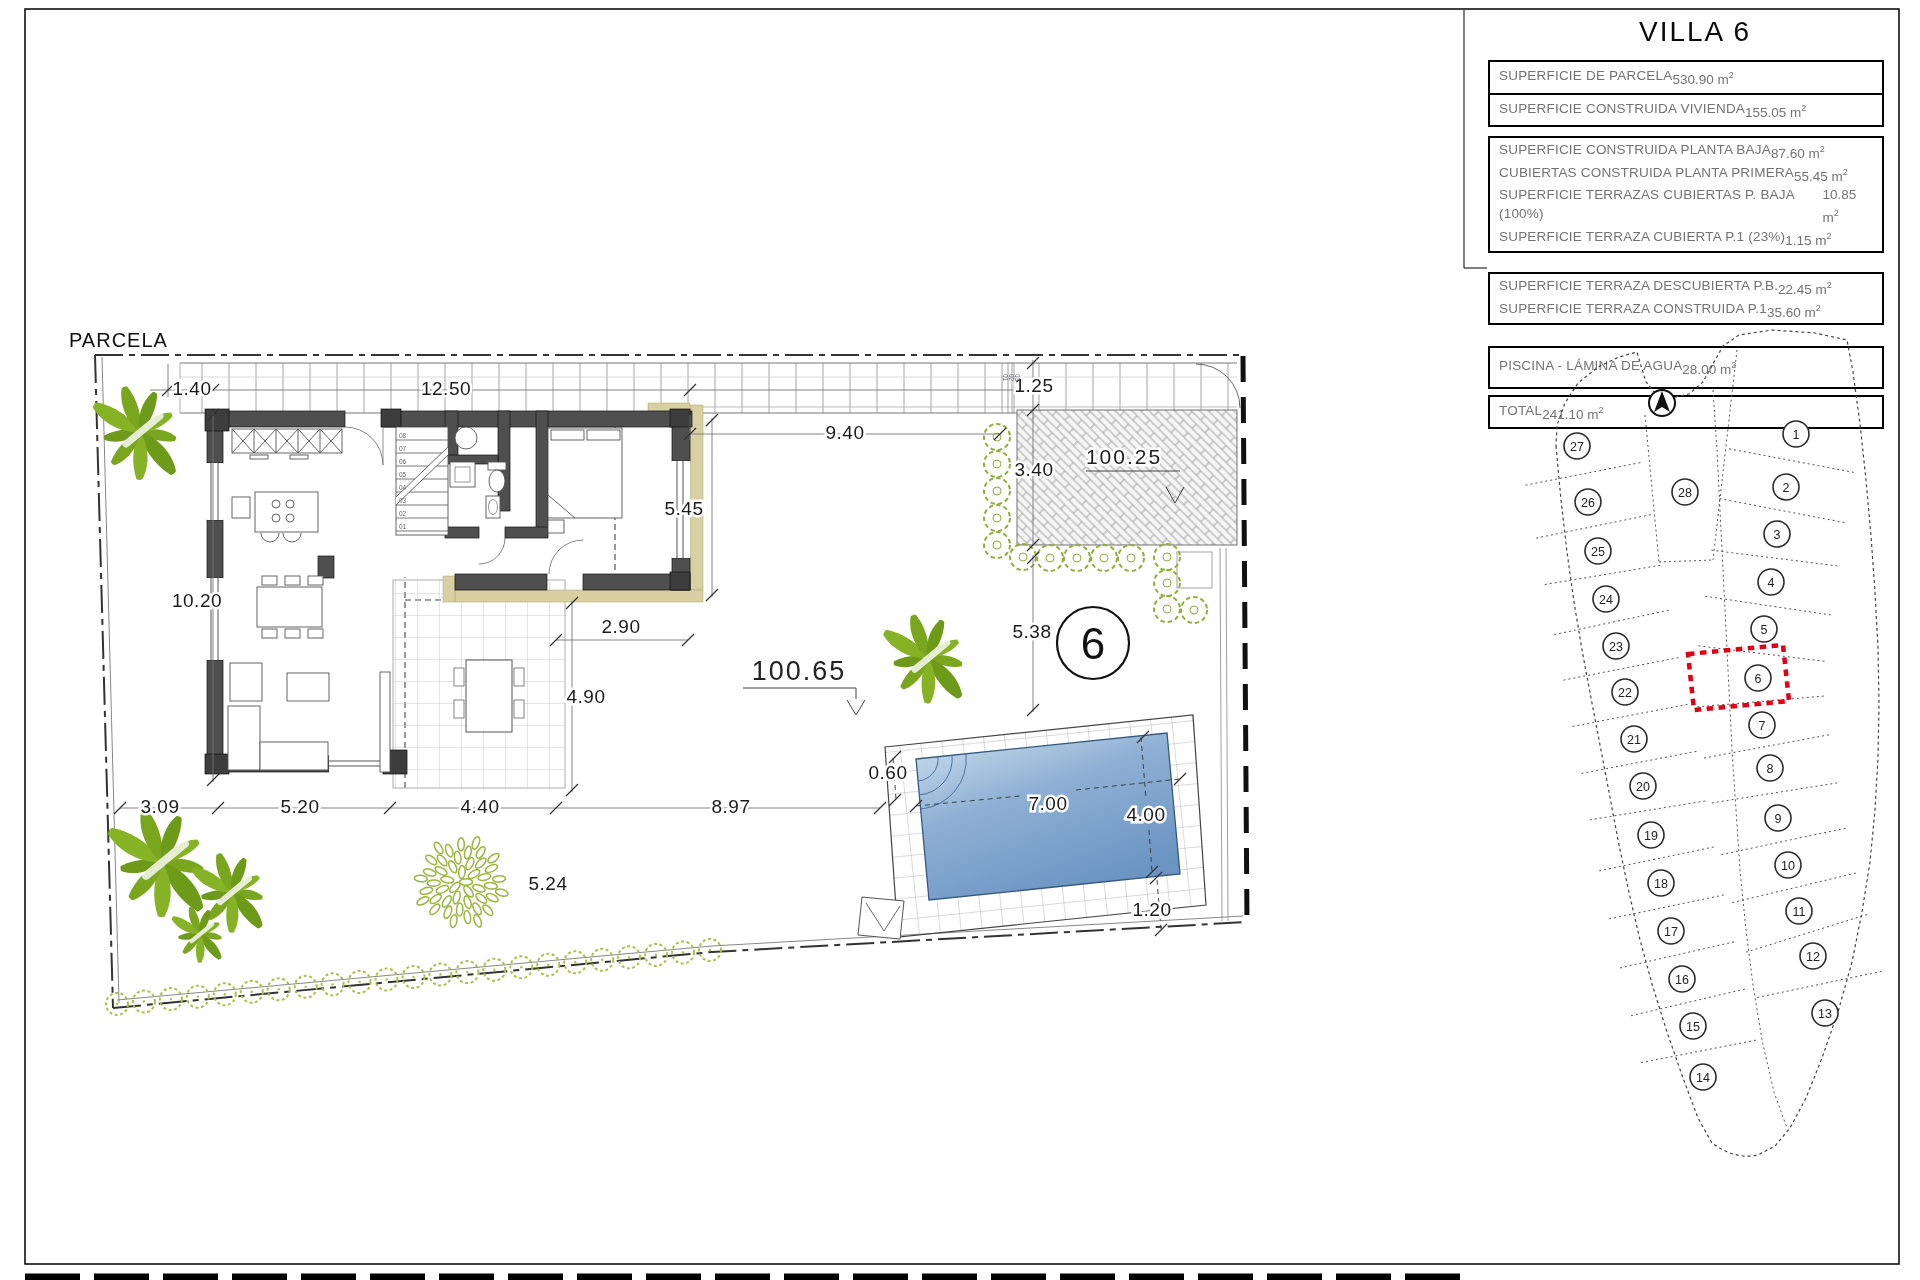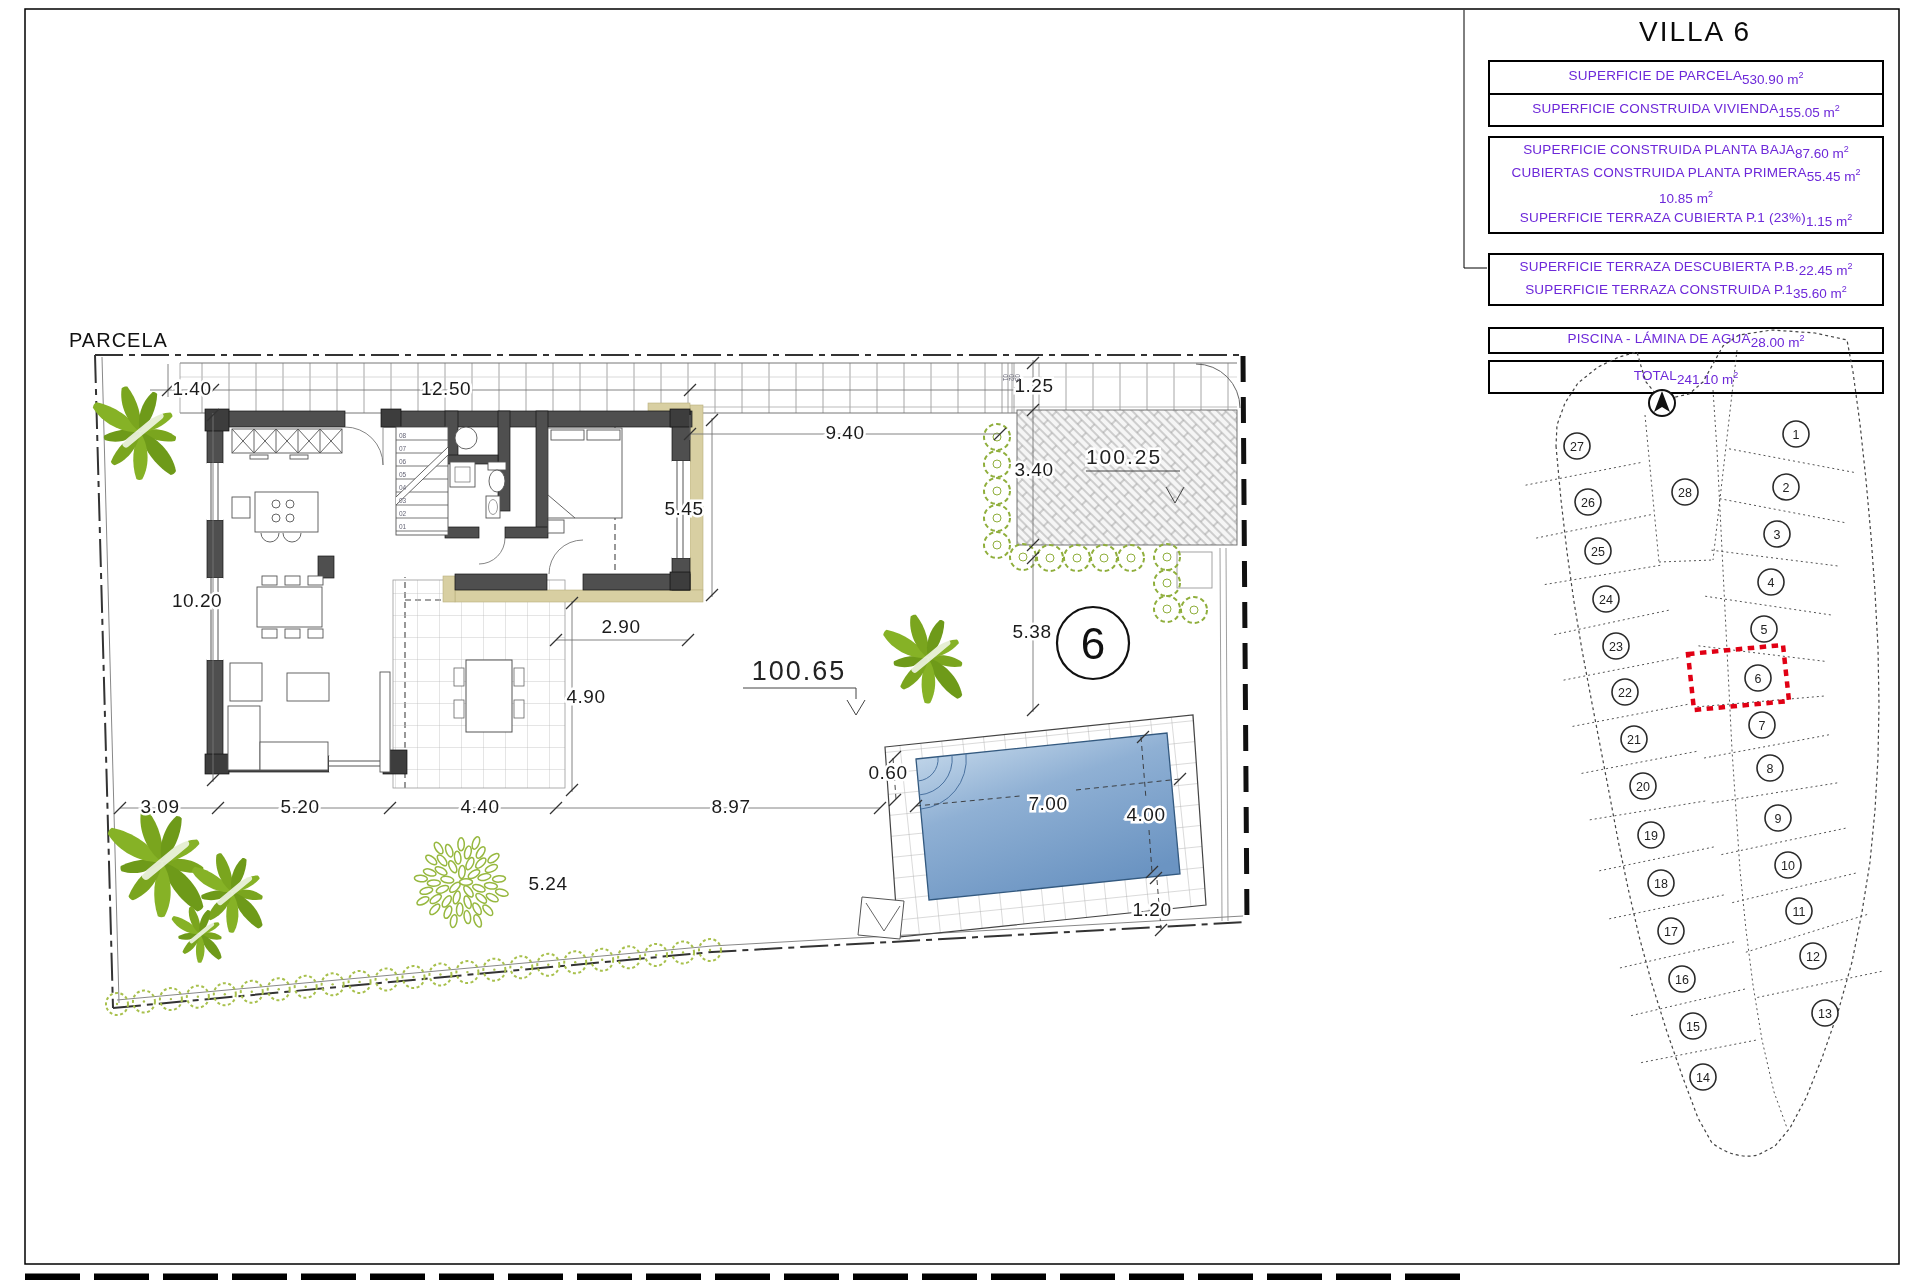--- a/index.html
+++ b/index.html
@@ -11,28 +11,28 @@
   .lvl{fill:#222;paint-order:stroke;stroke:#fff;stroke-width:5px;letter-spacing:2px;text-anchor:middle;}
   .parcela{font-size:20px;fill:#111;letter-spacing:1px;}
   .lot{font-size:12.5px;fill:#222;text-anchor:middle;}
   .tiny{font-size:6.5px;fill:#667;}
   .marker-num{font-size:44px;fill:#111;text-anchor:middle;}
   
   #villa-title{position:absolute;left:1540px;top:16px;width:310px;text-align:center;
       font-size:28px;letter-spacing:2px;color:#0a0a0a;}
   #area-table{position:absolute;left:1488px;top:60px;width:396px;}
   .tb{border:2px solid #000;background:#fff;padding:2px 9px;box-sizing:border-box;}
-  .trow{display:flex;justify-content:center;font-size:13.5px;line-height:19px;color:#6d28d9;}
+  .trow{display:flex;justify-content:flex-start;font-size:13.5px;line-height:19px;color:#737373;}
   .trow .lab{letter-spacing:.2px;}
   .trow sup{font-size:9px;}
   .g1{margin-bottom:-2px;padding:4px 9px;}
   .g2{margin-bottom:9px;padding:4px 9px;}
   .g3{margin-bottom:19px;}
   .g4{margin-bottom:21px;}
-  .g5{margin-bottom:6px;padding:0 9px;}
+  .g5{margin-bottom:6px;padding:8px 9px;}
   .g6{padding:4px 9px;}
 </style>
 </head>
 <body>
 
 <div id="villa-title">VILLA 6</div>
 <div id="area-table">
     <div class="tb g1">
       <div class="trow">
         <span class="lab">SUPERFICIE DE PARCELA</span>
@@ -48,20 +48,21 @@
     <div class="tb g3">
       <div class="trow">
         <span class="lab">SUPERFICIE CONSTRUIDA PLANTA BAJA</span>
         <span class="val">87.60 m<sup>2</sup></span>
       </div>
       <div class="trow">
         <span class="lab">CUBIERTAS CONSTRUIDA PLANTA PRIMERA</span>
         <span class="val">55.45 m<sup>2</sup></span>
       </div>
       <div class="trow">
+        <span class="lab">SUPERFICIE TERRAZAS CUBIERTAS P. BAJA (100%)</span>
         <span class="val">10.85 m<sup>2</sup></span>
       </div>
       <div class="trow">
         <span class="lab">SUPERFICIE TERRAZA CUBIERTA P.1 (23%)</span>
         <span class="val">1.15 m<sup>2</sup></span>
       </div>
     </div>
     <div class="tb g4">
       <div class="trow">
         <span class="lab">SUPERFICIE TERRAZA DESCUBIERTA P.B.</span>

